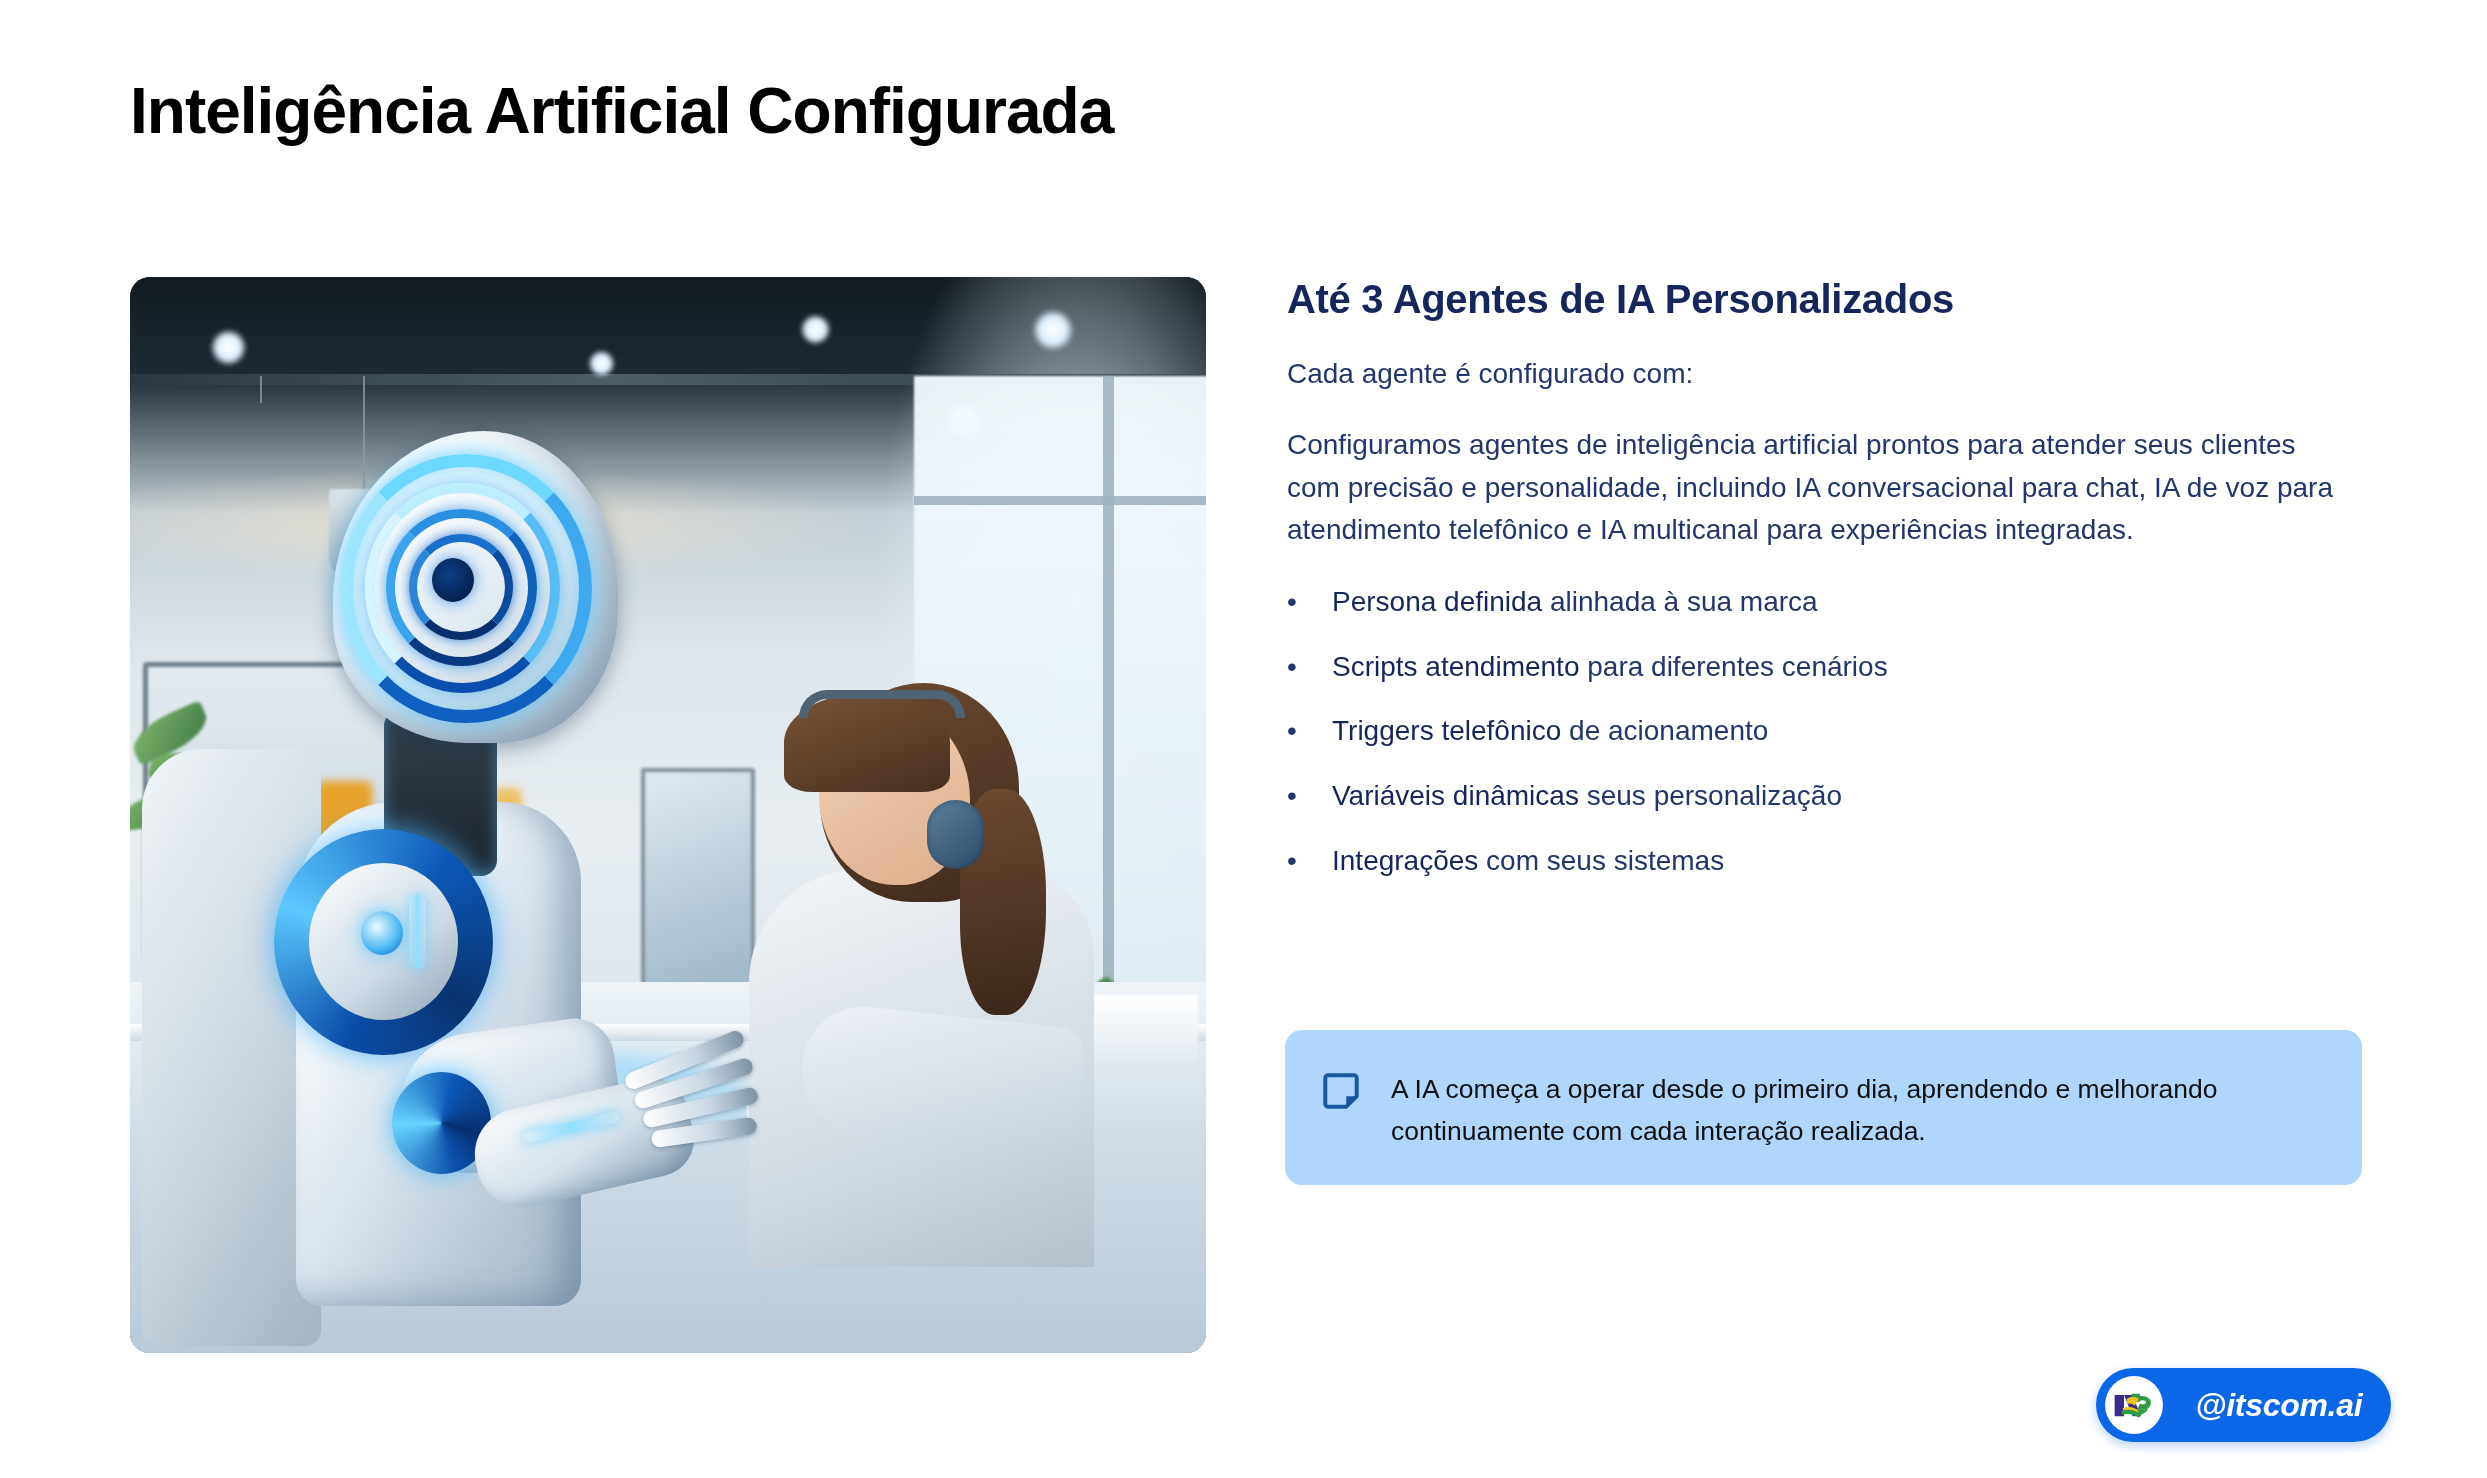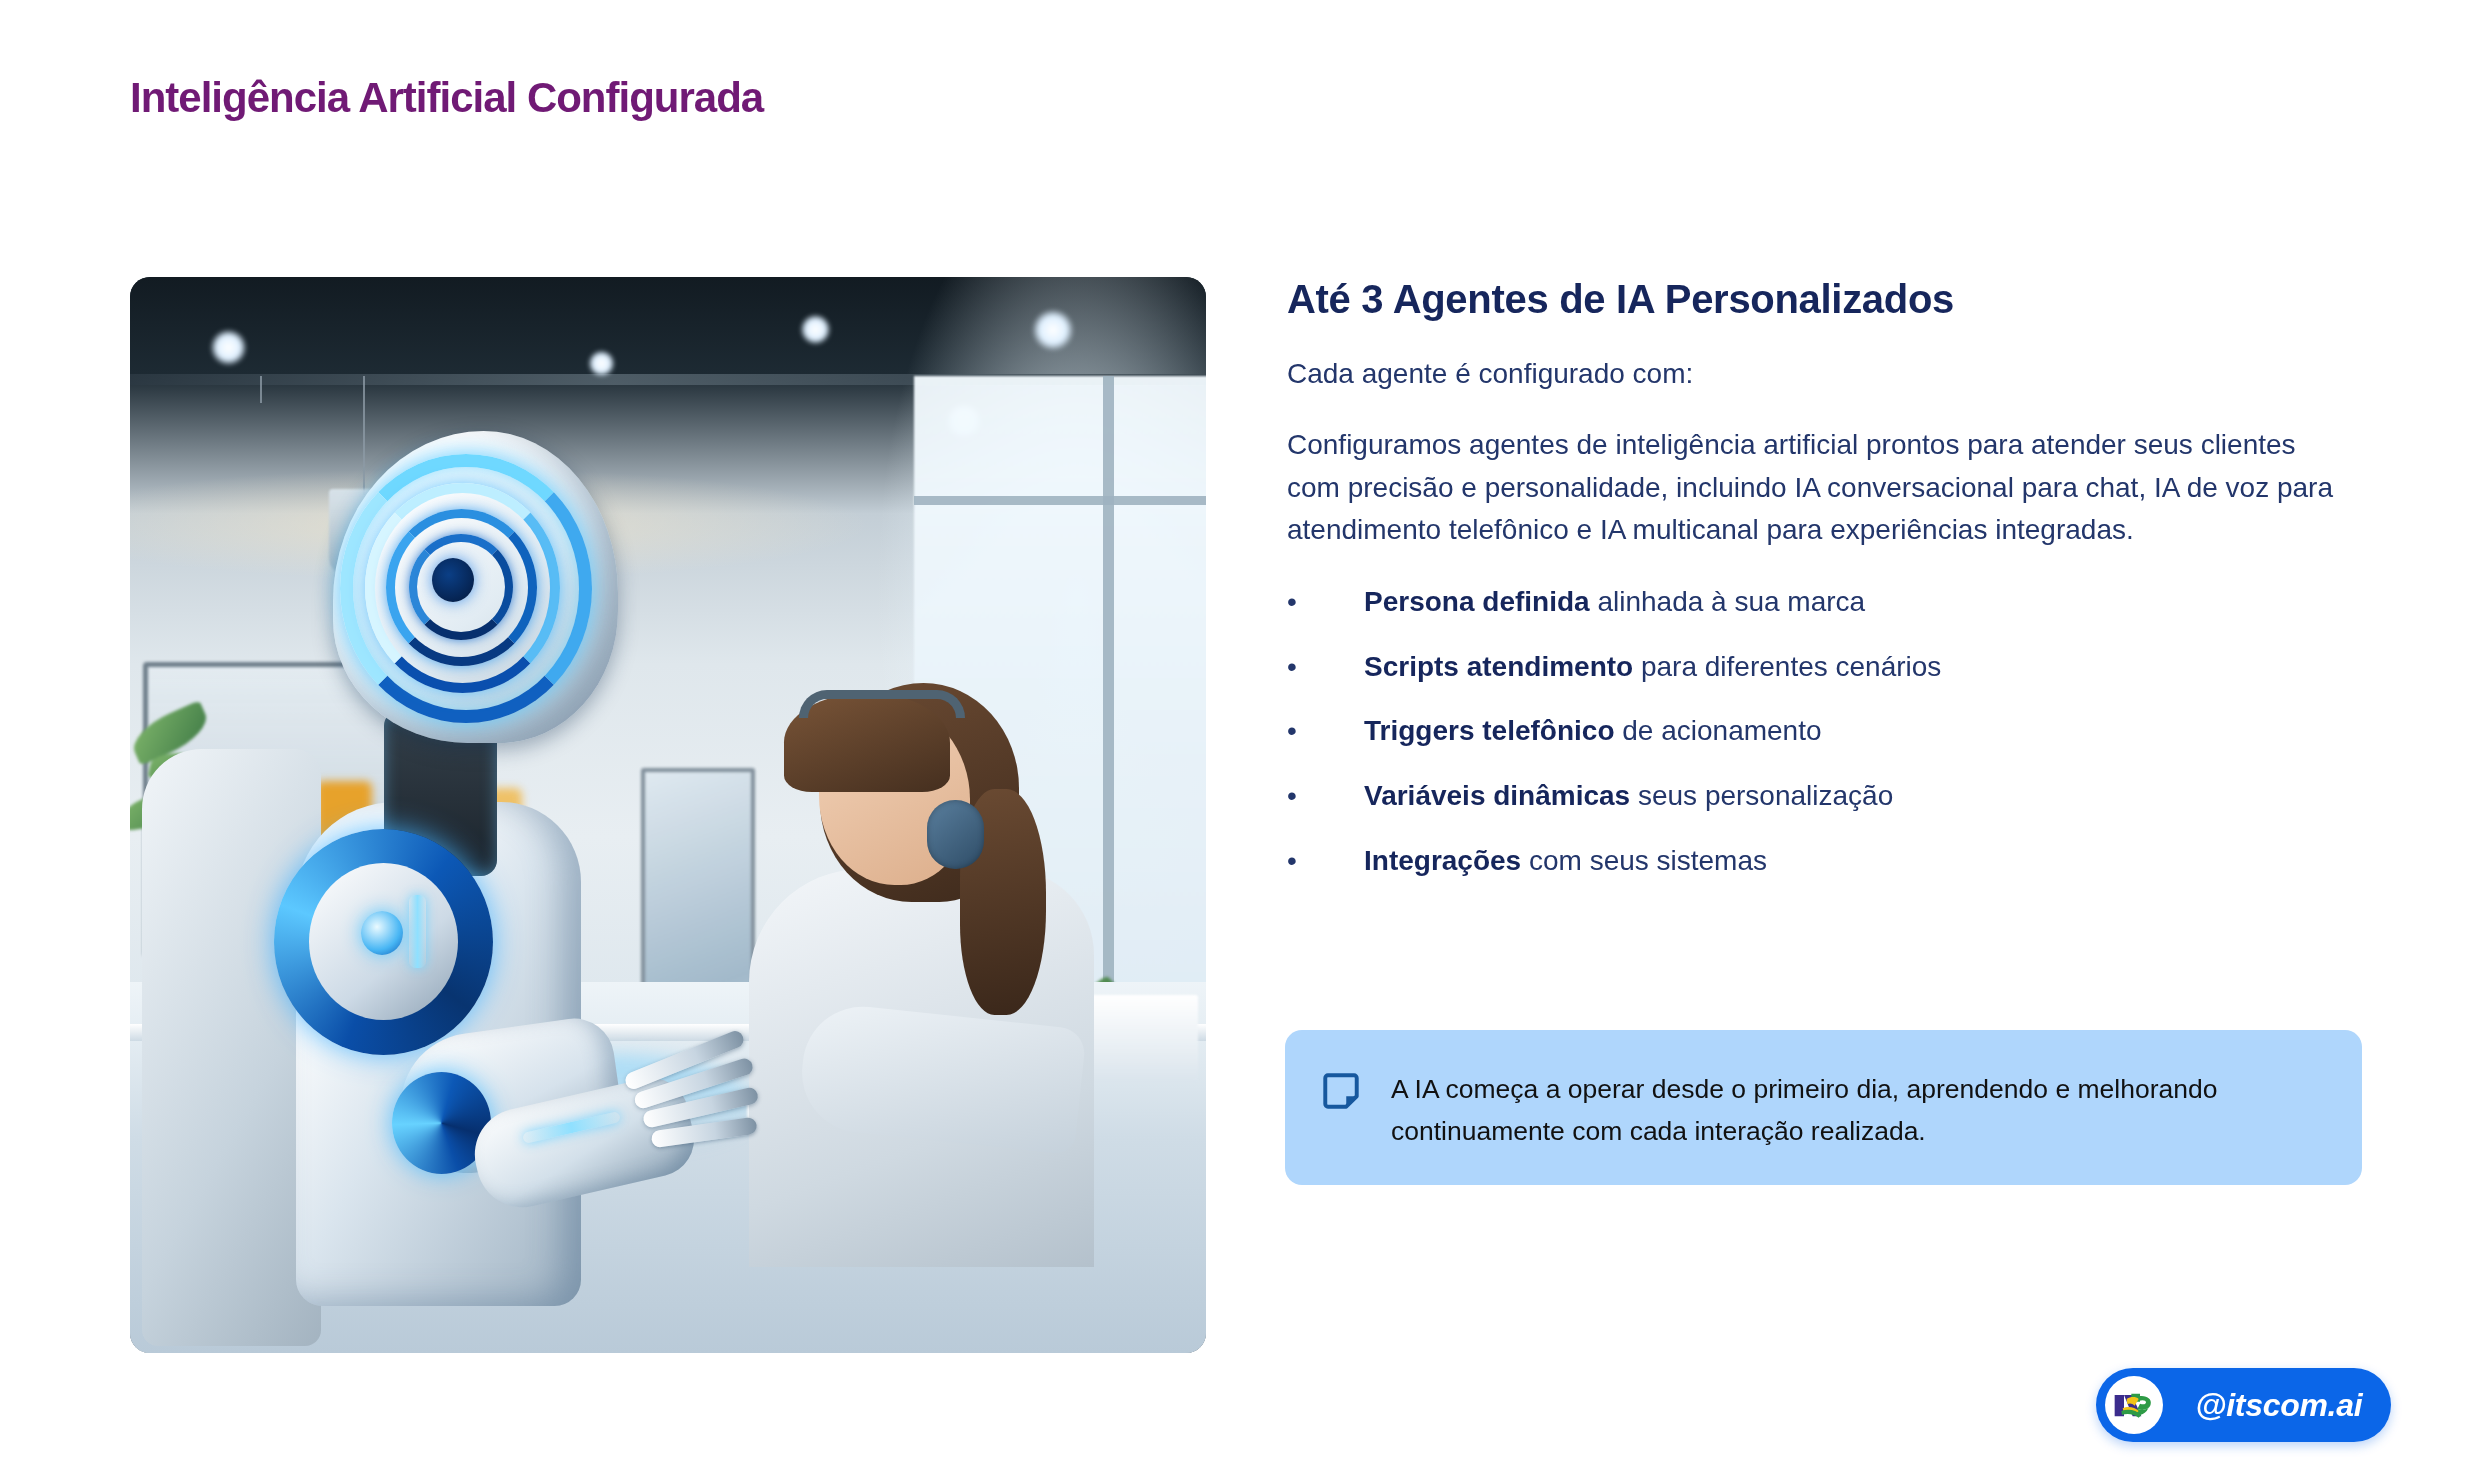--- a/index.html
+++ b/index.html
@@ -9,24 +9,24 @@
     font-family:"Liberation Sans", sans-serif;
     overflow:hidden;
     position:relative;
     -webkit-font-smoothing:antialiased;
   }
 
   
   .slide-title{
     position:absolute;
     left:130px; top:74px;
-    font-size:42px;
+    font-size:64px;
     font-weight:bold;
     letter-spacing:-1px;
-    color:#701a75;
+    color:#000000;
     white-space:nowrap;
   }
 
   
   .media-card{
     position:absolute;
     left:130px; top:277px;
     width:1076px; height:1076px;
     border-radius:20px;
     overflow:hidden;
@@ -261,21 +261,21 @@
     margin-bottom:29px;
   }
   .bullet:last-child{margin-bottom:0;}
   .bullet-marker{
     width:45px;
     flex:0 0 45px;
     color:#23366B;
     font-size:28px;
     line-height:1.28;
   }
-  .bullet-text strong{font-weight:bold;color:#16265C;margin-left:32px;}
+  .bullet-text strong{font-weight:normal;color:#16265C;}
 
   
   .callout{
     position:absolute;
     left:1285px; top:1030px;
     width:1077px; height:155px;
     background:#AFD6FC;
     border-radius:17px;
     box-sizing:border-box;
     padding:38px 46px 0 38px;

